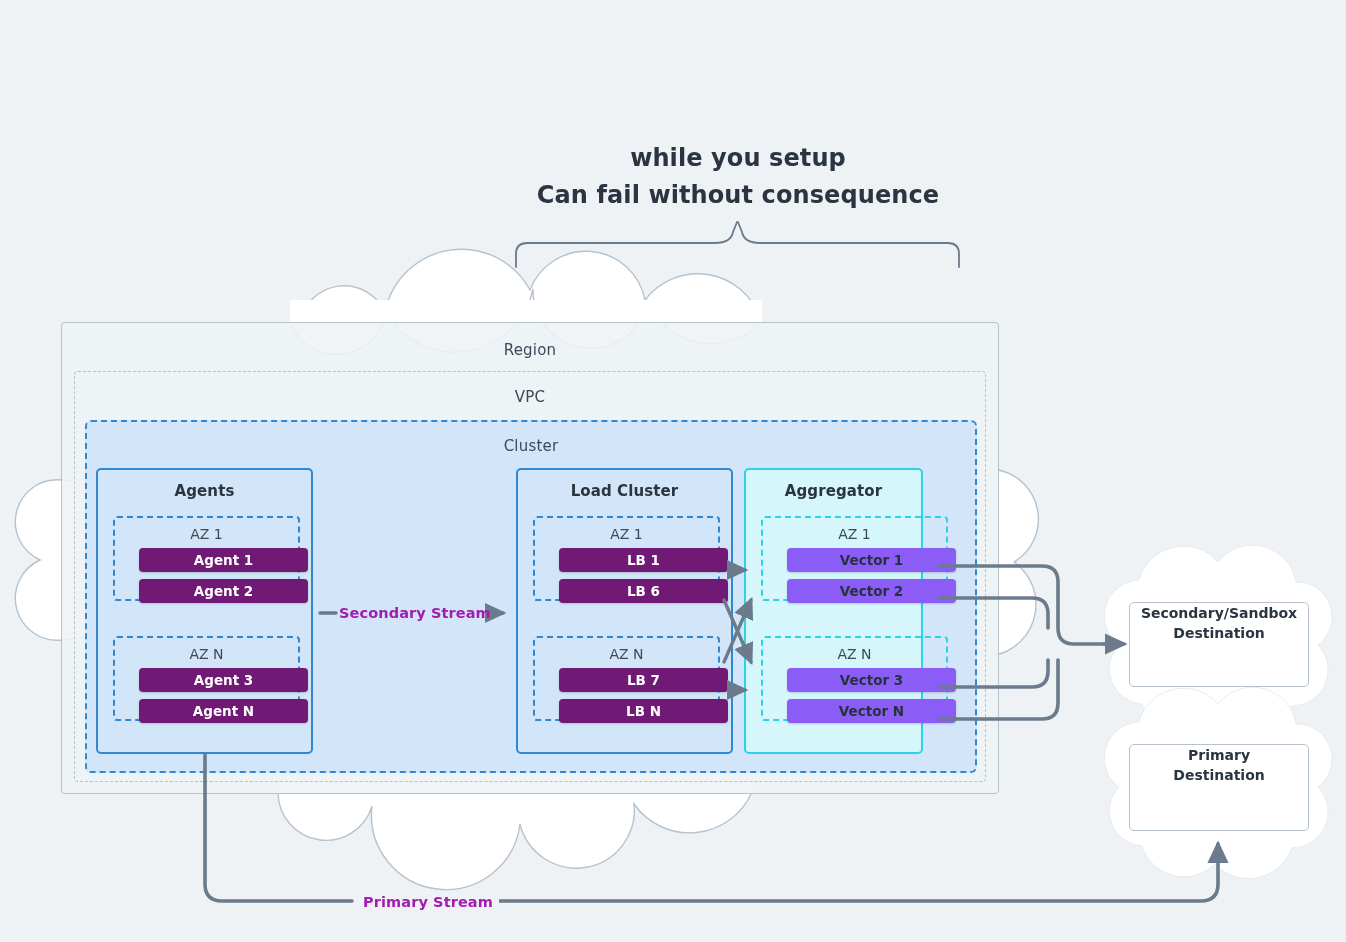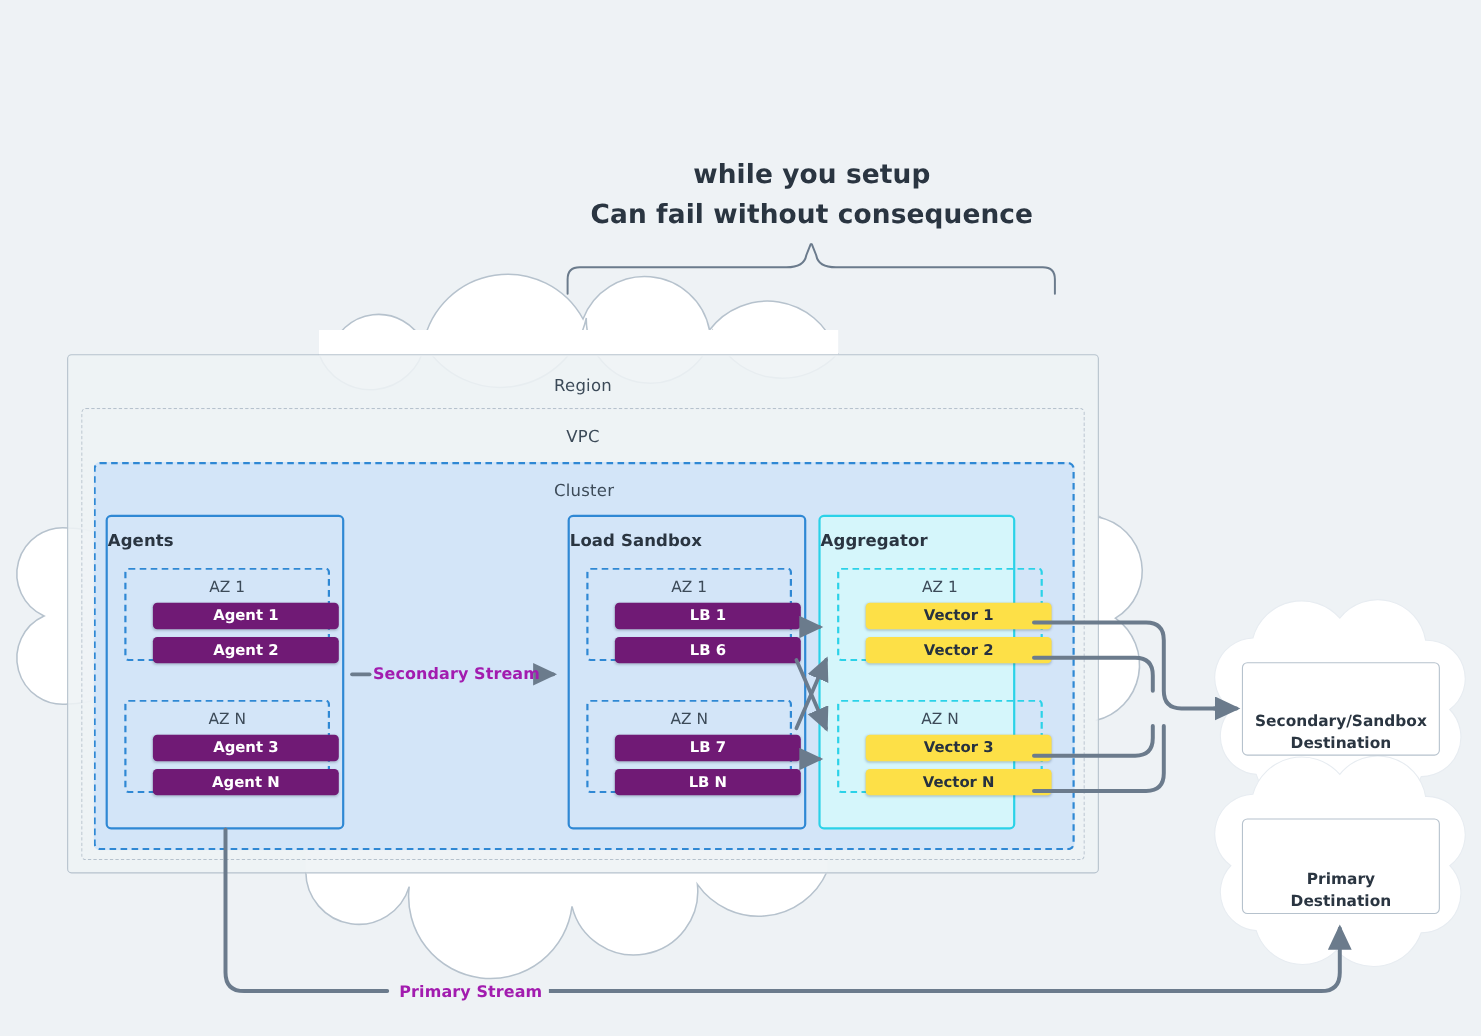--- a/index.html
+++ b/index.html
@@ -61,21 +61,21 @@
   
   .group{
     position:absolute;
     border-radius:5px;
     box-sizing:border-box;
   }
   .group.blue{border:2px solid #2f88d4;background:#d3e5f8;}
   .group.cyan{border:2px solid #2bd2e8;background:#d5f6fb;}
   .group-title{
     position:absolute;left:0;top:12px;width:100%;
-    text-align:left;
+    text-align:center;
     font-size:15px;font-weight:bold;color:#2a3541;
     letter-spacing:.1px;
   }
   #grp-agents{left:96px;top:468px;width:217px;height:286px;}
   #grp-lb{left:516px;top:468px;width:217px;height:286px;}
   #grp-agg{left:744px;top:468px;width:179px;height:286px;}
 
   
   .az{
     position:absolute;
@@ -96,32 +96,32 @@
   .node{
     position:absolute;left:24px;width:169px;height:24px;
     border-radius:4px;
     text-align:center;
     font-size:13.5px;font-weight:bold;
     line-height:24px;
     box-shadow:0 1px 2px rgba(40,60,80,0.22);
     box-sizing:border-box;
   }
   .node.blue{background:#701a75;color:#ffffff;}
-  .node.cyan{background:#fde047;color:#26313f;}
+  .node.cyan{background:#8b5cf6;color:#26313f;}
   .node-a{top:30px;}
   .node-b{top:61px;}
 
   
   .dest{
     position:absolute;
     border:1.5px solid #b6c2cd;
     border-radius:5px;
     background:#ffffff;
     box-sizing:border-box;
-    display:flex;align-items:flex-end;justify-content:center;
+    display:flex;align-items:flex-start;justify-content:center;
     text-align:center;
     color:#2a3541;
     font-size:14px;font-weight:bold;
     line-height:20px;
     padding:0 14px;
   }
   #dest-secondary{left:1129px;top:602px;width:180px;height:85px;}
   #dest-primary{left:1129px;top:744px;width:180px;height:87px;}
 
   
@@ -208,21 +208,21 @@
         <div class="node blue node-b">Agent 2</div>
       </div>
       <div class="az blue az-n">
         <div class="az-title">AZ N</div>
         <div class="node blue node-a">Agent 3</div>
         <div class="node blue node-b">Agent N</div>
       </div>
     </div>
 
     <div class="group blue" id="grp-lb">
-      <div class="group-title">Load Sandbox</div>
+      <div class="group-title">Load Cluster</div>
       <div class="az blue az-1">
         <div class="az-title">AZ 1</div>
         <div class="node blue node-a">LB 1</div>
         <div class="node blue node-b">LB 6</div>
       </div>
       <div class="az blue az-n">
         <div class="az-title">AZ N</div>
         <div class="node blue node-a">LB 7</div>
         <div class="node blue node-b">LB N</div>
       </div>

